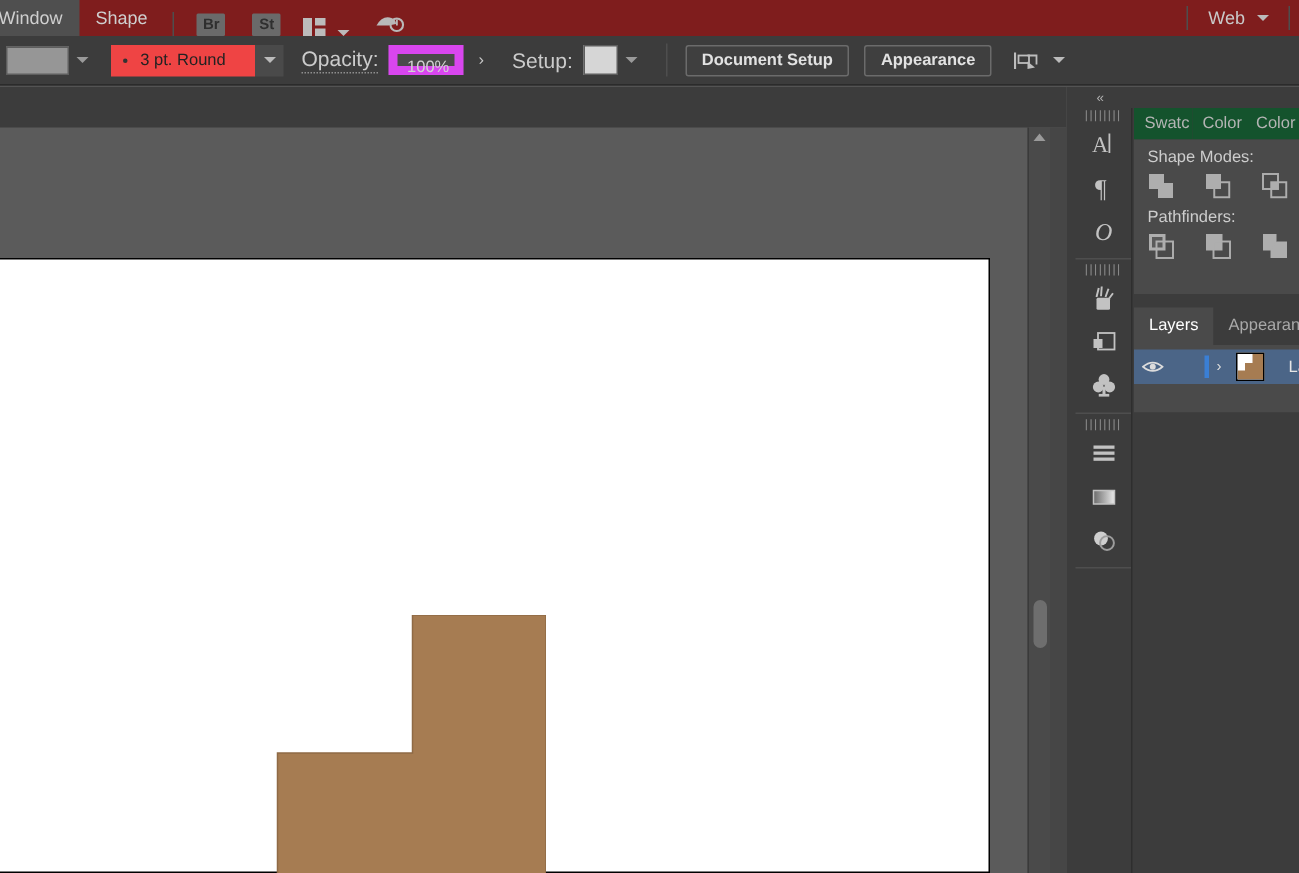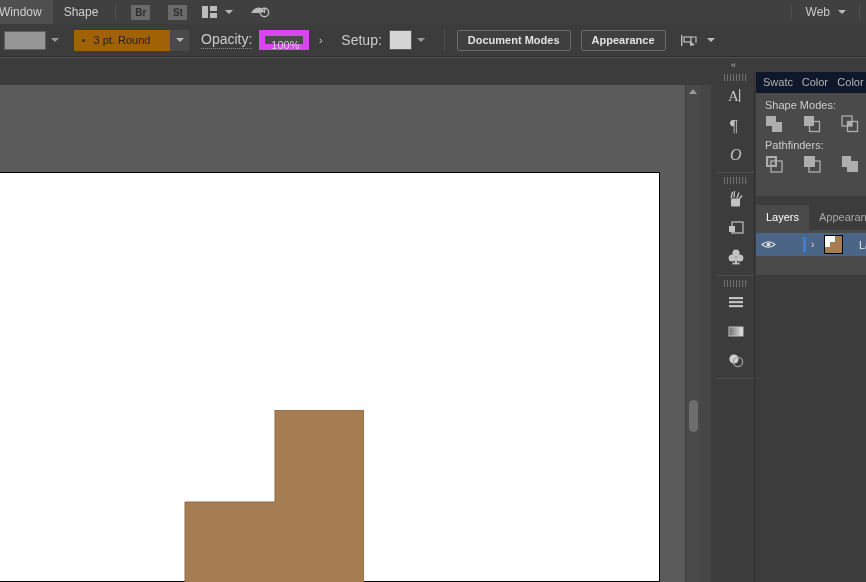--- a/index.html
+++ b/index.html
@@ -10,22 +10,22 @@
     font-family: "Liberation Sans", sans-serif;
     font-size: 11px;
     color: #b9b9b9;
     -webkit-font-smoothing: antialiased;
   }
   #app { position: relative; width: 866px; height: 582px; }
 
   
   .menubar {
     position: absolute; left: 0; top: 0; width: 866px; height: 24px;
-    background: #404040;
-    display: flex; align-items: center;
+    background: #7f1d1d;
+    display: flex; align-items: flex-end;
   }
   .menu-item {
     height: 24px; line-height: 24px; padding: 0 11px;
     color: #cfcfcf; font-size: 12px; white-space: nowrap;
   }
   .menu-item.active { background: #4f4f4f; }
   .menu-item.clipped { margin-left: -12px; }
   .mb-sep {
     width: 1px; height: 16px; background: #4e4e4e; margin: 0 6px;
   }
@@ -71,21 +71,21 @@
   }
   .mini-drop {
     width: 18px; height: 19px; background: #3c3c3c;
     display: flex; align-items: center; justify-content: center;
   }
   .mini-drop .chev { margin: 0; border-top-color: #9a9a9a; }
   .brush-combo {
     display: flex; align-items: center; height: 21px; margin-left: 10px;
   }
   .brush-field {
-    width: 96px; height: 21px; background: #a16207; color: #222;
+    width: 96px; height: 21px; background: #ef4444; color: #222;
     display: flex; align-items: center; justify-content: center;
     font-size: 11px; position: relative;
   }
   .brush-field .dot {
     position: absolute; left: 8px; top: 9px;
     width: 3px; height: 3px; border-radius: 50%; background: #333;
   }
   .combo-btn {
     width: 19px; height: 21px; background: #4a4a4a;
     display: flex; align-items: center; justify-content: center;
@@ -175,21 +175,21 @@
     justify-content: center; color: #c2c2c2;
   }
 
   
   .panel-tabs {
     position: absolute; left: 45px; top: 14px; width: 110px; height: 21px;
     display: flex; align-items: flex-end;
   }
   .ptab {
     height: 21px; line-height: 21px; padding: 0 7px; font-size: 11px;
-    color: #b4b4b4; background: #0f172a; white-space: nowrap;
+    color: #b4b4b4; background: #14532d; white-space: nowrap;
     max-width: 40px; overflow: hidden;
   }
   .pathfinder {
     position: absolute; left: 45px; top: 35px; width: 121px; height: 103px;
     background: #4a4a4a;
   }
   .pf-label {
     font-size: 11px; color: #cdcdcd; padding: 6px 0 4px 9px;
   }
   .pf-row { display: flex; padding-left: 9px; gap: 20px; }
@@ -281,21 +281,21 @@
     <div class="arrow-btn">›</div>
 
     <span class="lbl">Setup:</span>
     <div class="style-swatch"></div>
     <div class="mini-drop">
       <span class="chev"></span>
     </div>
 
     <div class="cb-sep"></div>
 
-    <div class="btn">Document Modes</div>
+    <div class="btn">Document Setup</div>
     <div class="btn">Appearance</div>
 
     <div class="align-ico">
       <svg width="19" height="15" viewBox="0 0 19 15">
         <rect x="1" y="2" width="1.4" height="11" fill="#bdbdbd"></rect>
         <rect x="4" y="4" width="7" height="5" fill="none" stroke="#bdbdbd" stroke-width="1.2"></rect>
         <path d="M10 4 l6 0 l0 6" fill="none" stroke="#bdbdbd" stroke-width="1.2"></path>
         <path d="M10 8 l5 4 l-5 1 z" fill="#bdbdbd"></path>
       </svg>
     </div>

